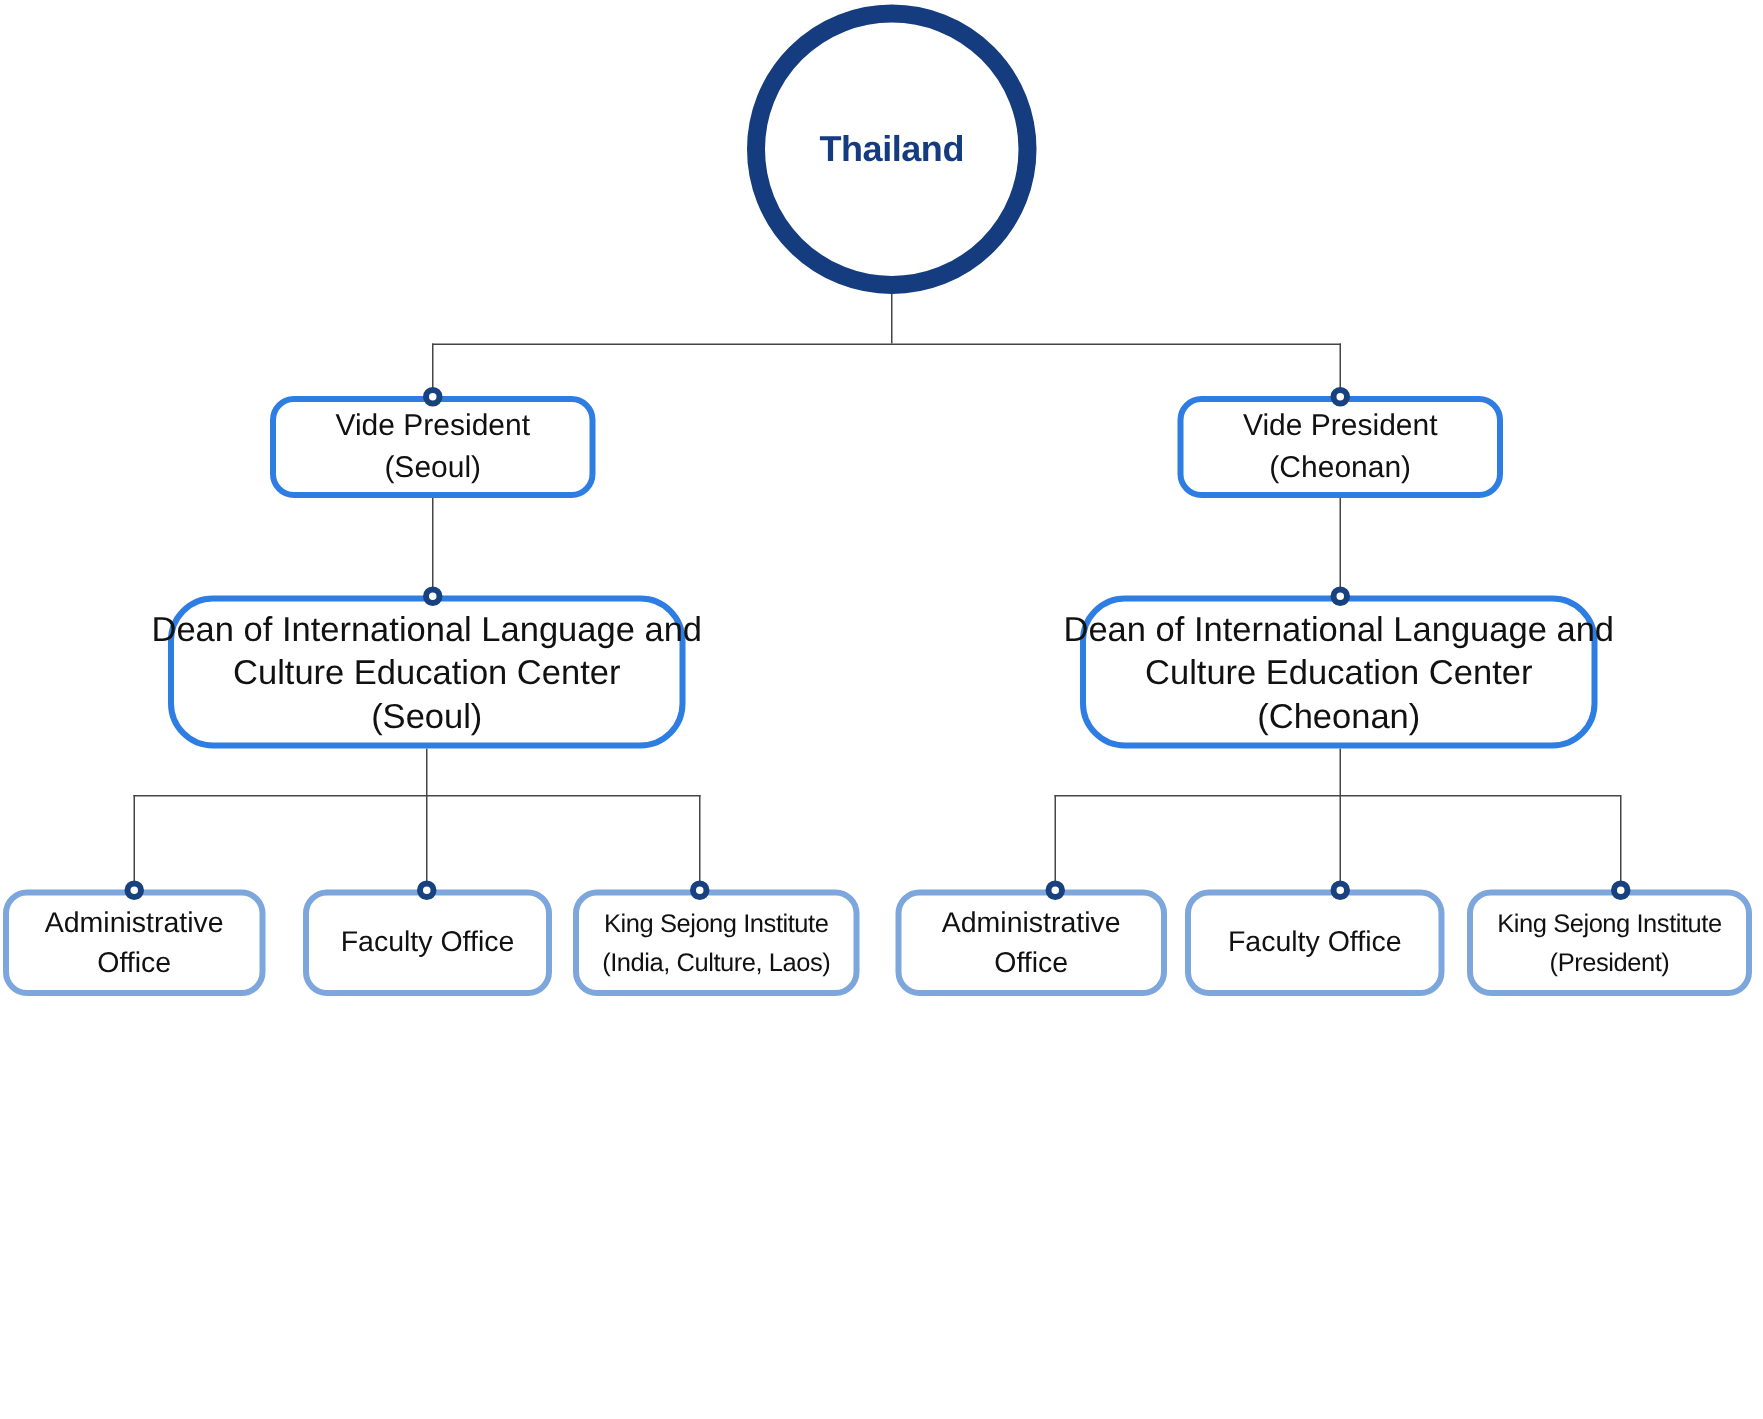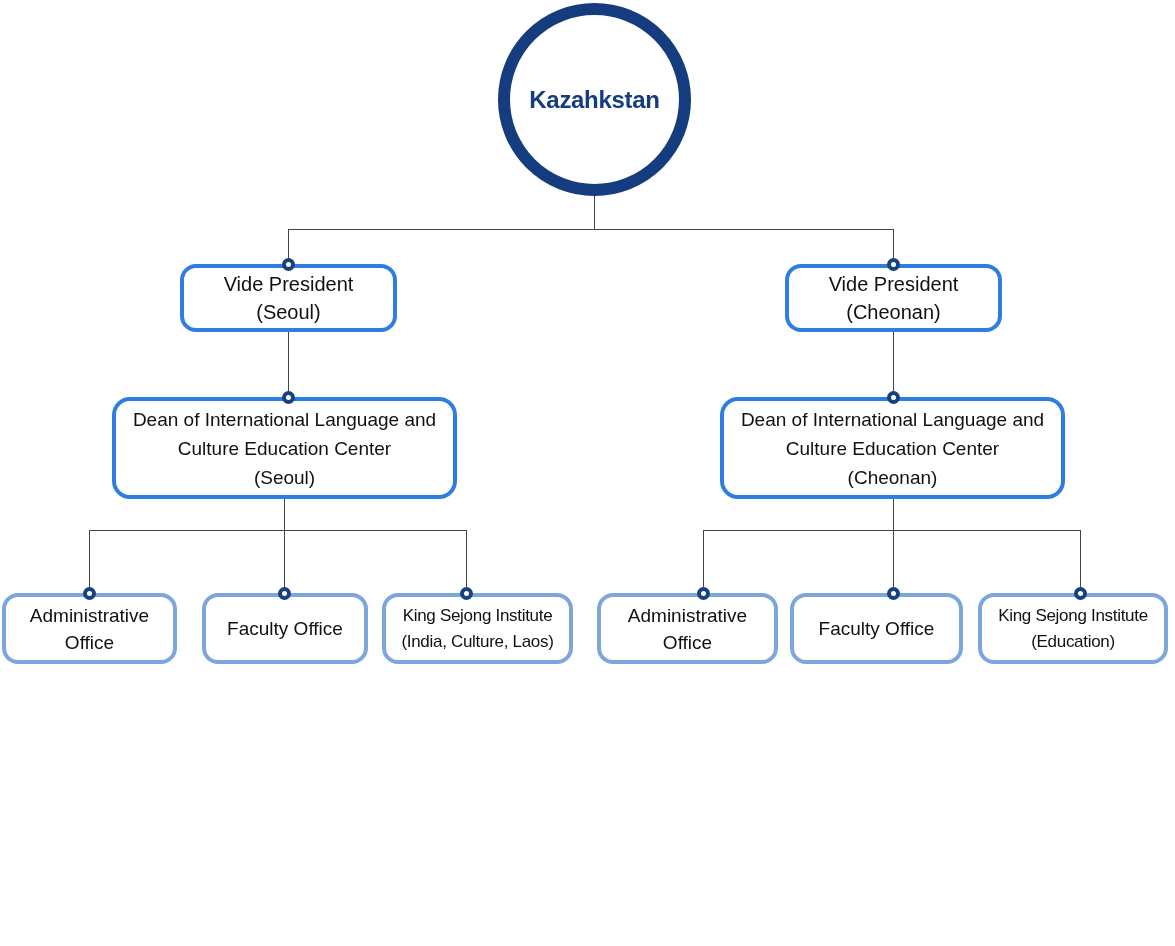--- a/index.html
+++ b/index.html
@@ -18,21 +18,21 @@
   .circle{position:absolute;left:498px;top:3px;width:193px;height:193px;
           box-sizing:border-box;border:12px solid #153c7e;border-radius:50%;
           background:#fff;display:flex;align-items:center;justify-content:center;z-index:2;}
   .circle .lbl{color:#153c7e;font-weight:bold;font-size:24px;letter-spacing:-0.3px;}
 
   
   .node{position:absolute;box-sizing:border-box;background:#fff;display:flex;
         flex-direction:column;align-items:center;justify-content:center;
         text-align:center;color:#111;z-index:2;}
   .lvl2{border:4px solid #2e7de3;border-radius:16px;font-size:20px;line-height:28px;}
-  .lvl3{border:4px solid #2e7de3;border-radius:18px;font-size:19px;line-height:29px;text-align:center;}
+  .lvl3{border:4px solid #2e7de3;border-radius:30px;font-size:23px;line-height:29px;text-align:center;}
   .lvl4{border:4px solid #7ca6dc;border-radius:16px;font-size:19px;line-height:27px;}
   .lvl4.small{font-size:17px;line-height:26px;letter-spacing:-0.3px;}
   .ln{white-space:nowrap;}
 </style>
 </head>
 <body>
 
 <div id="stage">
 
   <div class="vline" style="left:594px;top:196px;height:33px;"></div>
@@ -60,21 +60,21 @@
   <div class="dot" style="left:282px;top:391px;"></div>
   <div class="dot" style="left:887px;top:391px;"></div>
   <div class="dot" style="left:83px;top:587px;"></div>
   <div class="dot" style="left:278px;top:587px;"></div>
   <div class="dot" style="left:460px;top:587px;"></div>
   <div class="dot" style="left:697px;top:587px;"></div>
   <div class="dot" style="left:887px;top:587px;"></div>
   <div class="dot" style="left:1074px;top:587px;"></div>
 
   <div class="circle">
-    <span class="lbl">Kazahkstan</span>
+    <span class="lbl">Thailand</span>
   </div>
 
   <div class="node lvl2" style="left:180px;top:264px;width:217px;height:68px;">
     <div class="ln">Vide President</div>
     <div class="ln">(Seoul)</div>
   </div>
   <div class="node lvl2" style="left:785px;top:264px;width:217px;height:68px;">
     <div class="ln">Vide President</div>
     <div class="ln">(Cheonan)</div>
   </div>
@@ -104,16 +104,16 @@
 
   <div class="node lvl4" style="left:597px;top:593px;width:181px;height:71px;">
     <div class="ln">Administrative</div>
     <div class="ln">Office</div>
   </div>
   <div class="node lvl4" style="left:790px;top:593px;width:173px;height:71px;">
     <div class="ln">Faculty Office</div>
   </div>
   <div class="node lvl4 small" style="left:978px;top:593px;width:190px;height:71px;">
     <div class="ln">King Sejong Institute</div>
-    <div class="ln">(Education)</div>
+    <div class="ln">(President)</div>
   </div>
 
 </div>
 
 </body></html>

